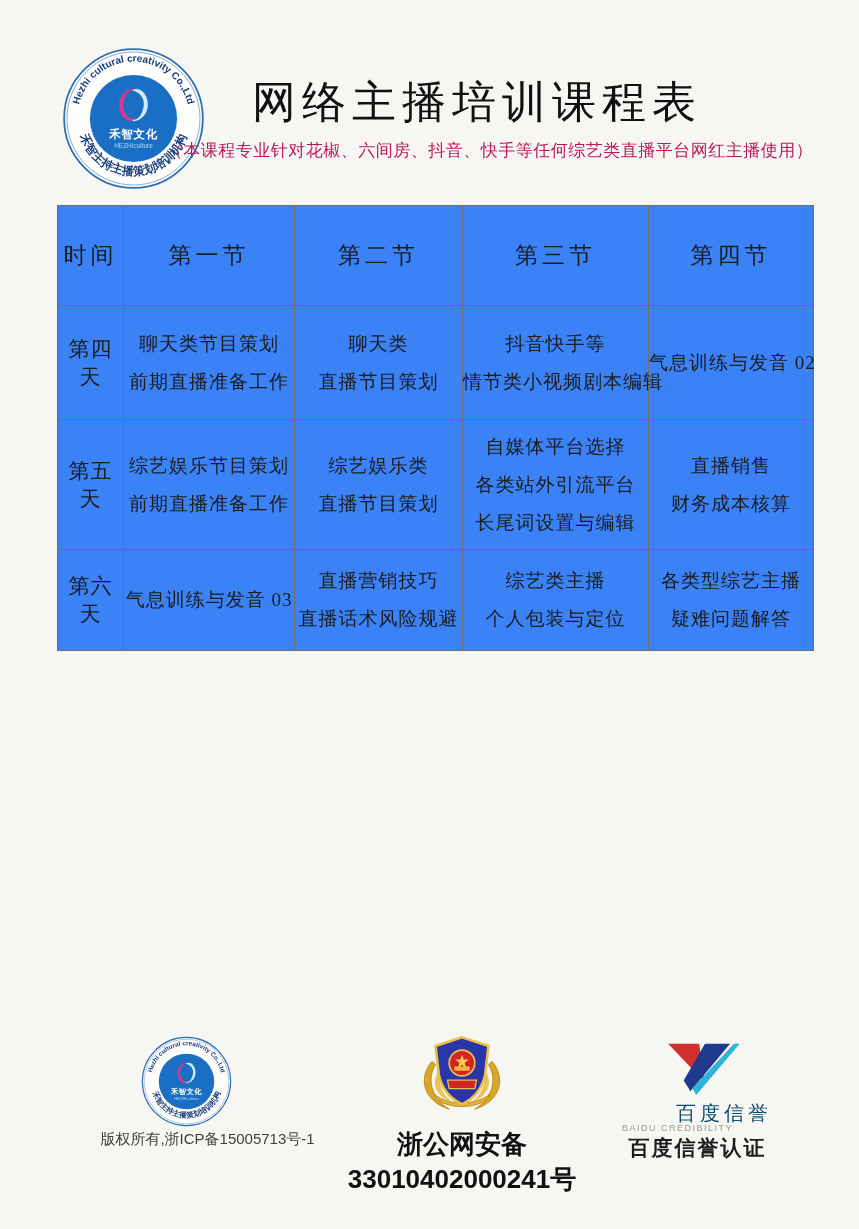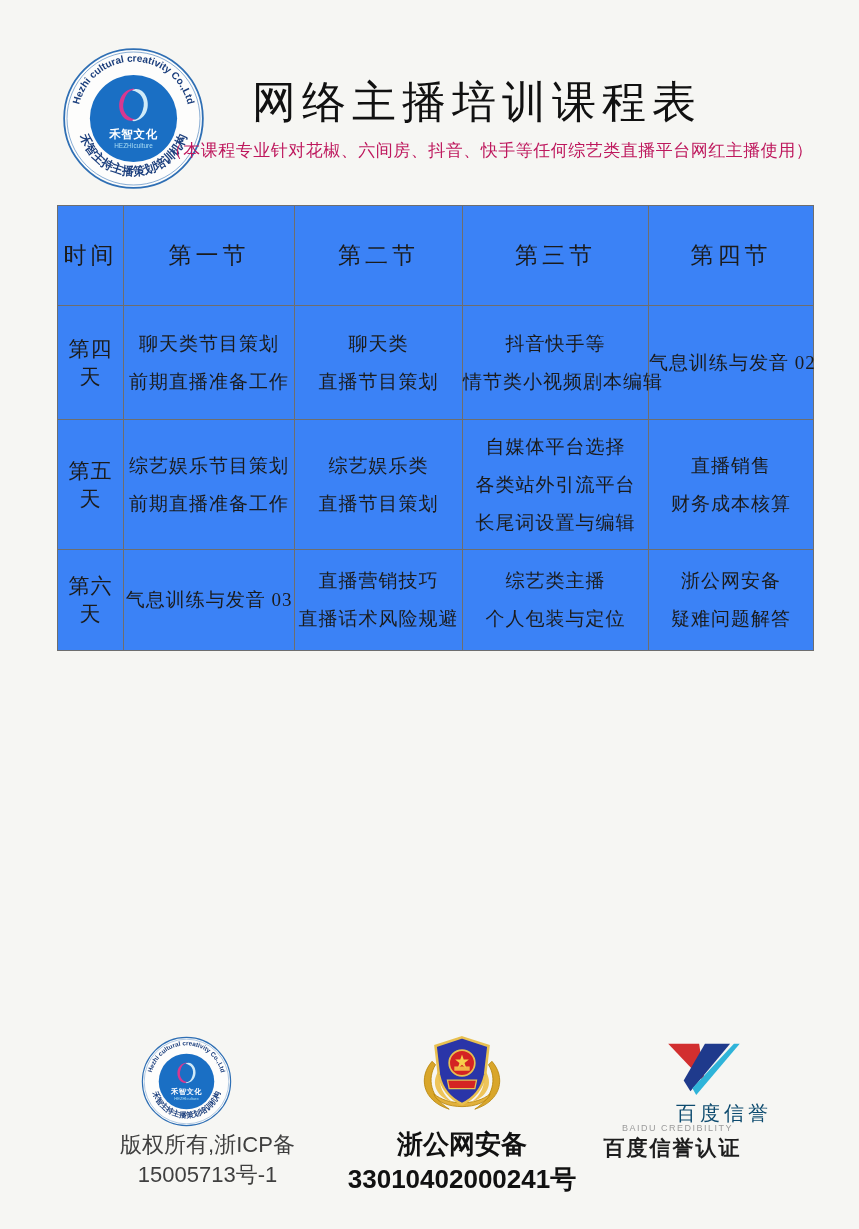--- a/index.html
+++ b/index.html
@@ -67,38 +67,38 @@
   tr.r1{height:115px;}
   tr.r2{height:114px;}
   tr.r3{height:114px;}
   tr.r4{height:130px;}
   tr.r5{height:101px;}
 
   
   .sans{font-family:"Liberation Sans","DejaVu Sans",sans-serif;}
   .copyright{
     left:75px;top:1130px;width:265px;
-    text-align:center;font-size:22px;color:#3f3f3f;
+    text-align:center;font-size:15px;color:#3f3f3f;
   }
   .police-badge{left:415px;top:1030px;width:94px;height:90px;}
   .police-text{
     left:328px;top:1127px;width:268px;
     text-align:center;font-size:26px;font-weight:bold;color:#111;
   }
   .baidu-v{left:660px;top:1040px;width:86px;height:58px;}
   .baidu-cn{
     left:622px;top:1100px;width:150px;
     text-align:right;font-size:20px;letter-spacing:4px;color:#0c4a6e;
   }
   .baidu-en{
     left:622px;top:1123px;width:150px;
     text-align:left;font-size:9px;letter-spacing:1.5px;color:#9b9b9b;
   }
   .baidu-cert{
-    left:590px;top:1134px;width:165px;
+    left:615px;top:1134px;width:165px;
     text-align:center;font-size:21px;letter-spacing:2px;color:#1d1d1d;font-weight:600;
   }
 </style>
 </head>
 <body>
 
 <div class="abs logo-top">
   <svg class="logo-svg" viewBox="0 0 200 200">
     <circle cx="100" cy="100" r="97" fill="#fdfdfc" stroke="#2f6fb4" stroke-width="2.5"></circle>
     <circle cx="100" cy="100" r="93" fill="none" stroke="#2f6fb4" stroke-width="0.8"></circle>
@@ -184,21 +184,21 @@
       </td>
       <td>
         <div class="cell-line">直播营销技巧</div>
         <div class="cell-line">直播话术风险规避</div>
       </td>
       <td>
         <div class="cell-line">综艺类主播</div>
         <div class="cell-line">个人包装与定位</div>
       </td>
       <td>
-        <div class="cell-line">浙公网安备</div>
+        <div class="cell-line">各类型综艺主播</div>
         <div class="cell-line">疑难问题解答</div>
       </td>
     </tr>
   </tbody>
 </table>
 
 <div class="abs logo-bottom">
   <svg class="logo-svg" viewBox="0 0 200 200">
     <circle cx="100" cy="100" r="97" fill="#fdfdfc" stroke="#2f6fb4" stroke-width="2.5"></circle>
     <circle cx="100" cy="100" r="93" fill="none" stroke="#2f6fb4" stroke-width="0.8"></circle>

